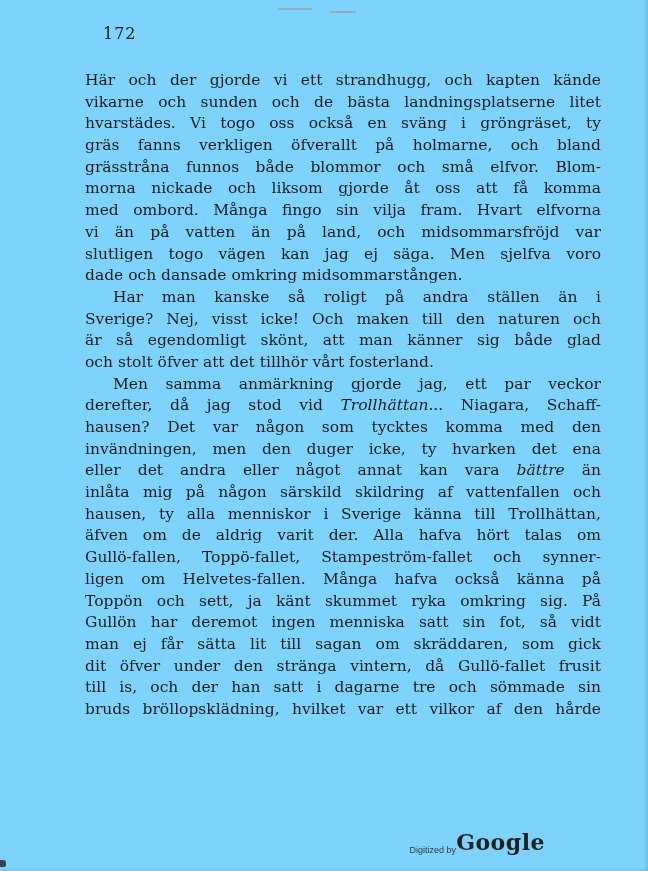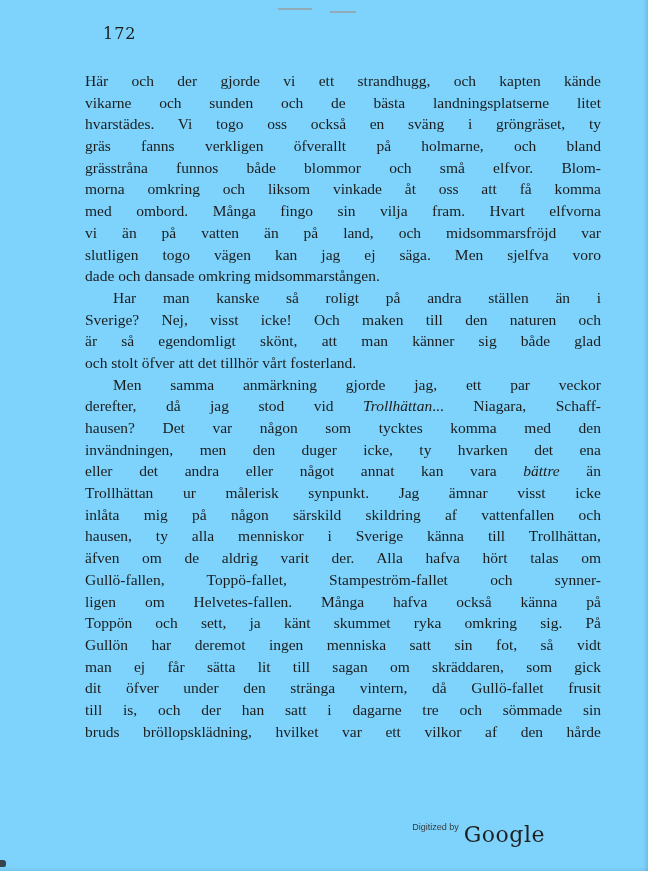--- a/index.html
+++ b/index.html
@@ -57,80 +57,78 @@
     top: 70px;
     width: 516px;
   }
   .line {
     font-size: 15.5px;
     line-height: 21.7px;
     height: 21.7px;
     white-space: normal;
     text-align: justify;
     text-align-last: justify;
-    font-family: Liberation Serif, serif;
   }
   .line.last {
     text-align-last: left;
   }
   .line.indent {
     text-indent: 28px;
   }
   .it { font-style: italic; margin-top: 10px; }
   .footer-credit {
     position: absolute;
     right: 103px;
-    bottom: 24px;
+    bottom: 16px;
     display: flex;
-    align-items: flex-start;
-    gap: 5px;
+    align-items: flex-end;
   }
   .digitized-by {
     font-family: "Liberation Sans", sans-serif;
     font-size: 9px;
     color: #3a3a3a;
   }
   .google-logo {
     font-family: "DejaVu Serif", serif;
     font-size: 22px;
     color: #1f1f1f;
     letter-spacing: 0.5px;
+    font-weight: bold;
   }
 </style>
 </head>
 <body>
 
 <div class="scan-page">
 
   <span class="scan-dash dash-1"></span>
   <span class="scan-dash dash-2"></span>
 
   <div class="page-number">172</div>
 
   <div class="text-block">
       <div class="line"><span>Här och der gjorde vi ett strandhugg, och kapten kände</span></div>
       <div class="line"><span>vikarne och sunden och de bästa landningsplatserne litet</span></div>
       <div class="line"><span>hvarstädes.  Vi togo oss också en sväng i gröngräset, ty</span></div>
       <div class="line"><span>gräs fanns verkligen öfverallt på holmarne, och bland</span></div>
       <div class="line"><span>grässtråna funnos både blommor och små elfvor.  Blom-</span></div>
-      <div class="line"><span>morna omkring och liksom vinkade åt oss att få komma</span></div>
+      <div class="line"><span>morna nickade och liksom gjorde åt oss att få komma</span></div>
       <div class="line"><span>med ombord.  Många fingo sin vilja fram.  Hvart elfvorna</span></div>
       <div class="line"><span>vi än på vatten än på land, och midsommarsfröjd var</span></div>
       <div class="line"><span>slutligen togo vägen kan jag ej säga.  Men sjelfva voro</span></div>
       <div class="line last"><span>dade och dansade omkring midsommarstången.</span></div>
       <div class="line indent"><span>Har man kanske så roligt på andra ställen än i</span></div>
       <div class="line"><span>Sverige? Nej, visst icke! Och maken till den naturen och</span></div>
       <div class="line"><span>är så egendomligt skönt, att man känner sig både glad</span></div>
       <div class="line last"><span>och stolt öfver att det tillhör vårt fosterland.</span></div>
       <div class="line indent"><span>Men samma anmärkning gjorde jag, ett par veckor</span></div>
       <div class="line"><span>derefter, då jag stod vid </span><span class="it">Trollhättan</span><span>... Niagara, Schaff-</span></div>
       <div class="line"><span>hausen?  Det var någon som tycktes komma med den</span></div>
       <div class="line"><span>invändningen, men den duger icke, ty hvarken det ena</span></div>
       <div class="line"><span>eller det andra eller något annat kan vara </span><span class="it">bättre</span><span> än</span></div>
-      <div class="line"><span>Trollhättan ur målerisk synpunkt.  Jag ämnar visst icke</span></div>
       <div class="line"><span>inlåta mig på någon särskild skildring af vattenfallen och</span></div>
       <div class="line"><span>hausen, ty alla menniskor i Sverige känna till Trollhättan,</span></div>
       <div class="line"><span>äfven om de aldrig varit der.  Alla hafva hört talas om</span></div>
       <div class="line"><span>Gullö-fallen, Toppö-fallet, Stampeström-fallet och synner-</span></div>
       <div class="line"><span>ligen om Helvetes-fallen.  Många hafva också känna på</span></div>
       <div class="line"><span>Toppön och sett, ja känt skummet ryka omkring sig.  På</span></div>
       <div class="line"><span>Gullön har deremot ingen menniska satt sin fot, så vidt</span></div>
       <div class="line"><span>man ej får sätta lit till sagan om skräddaren, som gick</span></div>
       <div class="line"><span>dit öfver under den stränga vintern, då Gullö-fallet frusit</span></div>
       <div class="line"><span>till is, och der han satt i dagarne tre och sömmade sin</span></div>

